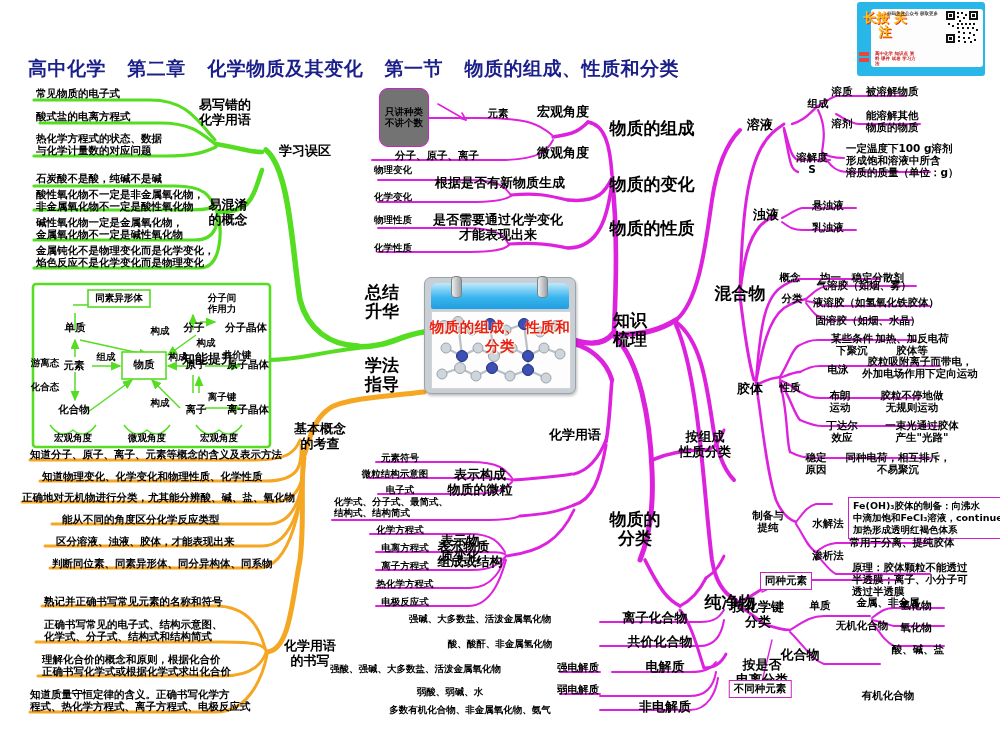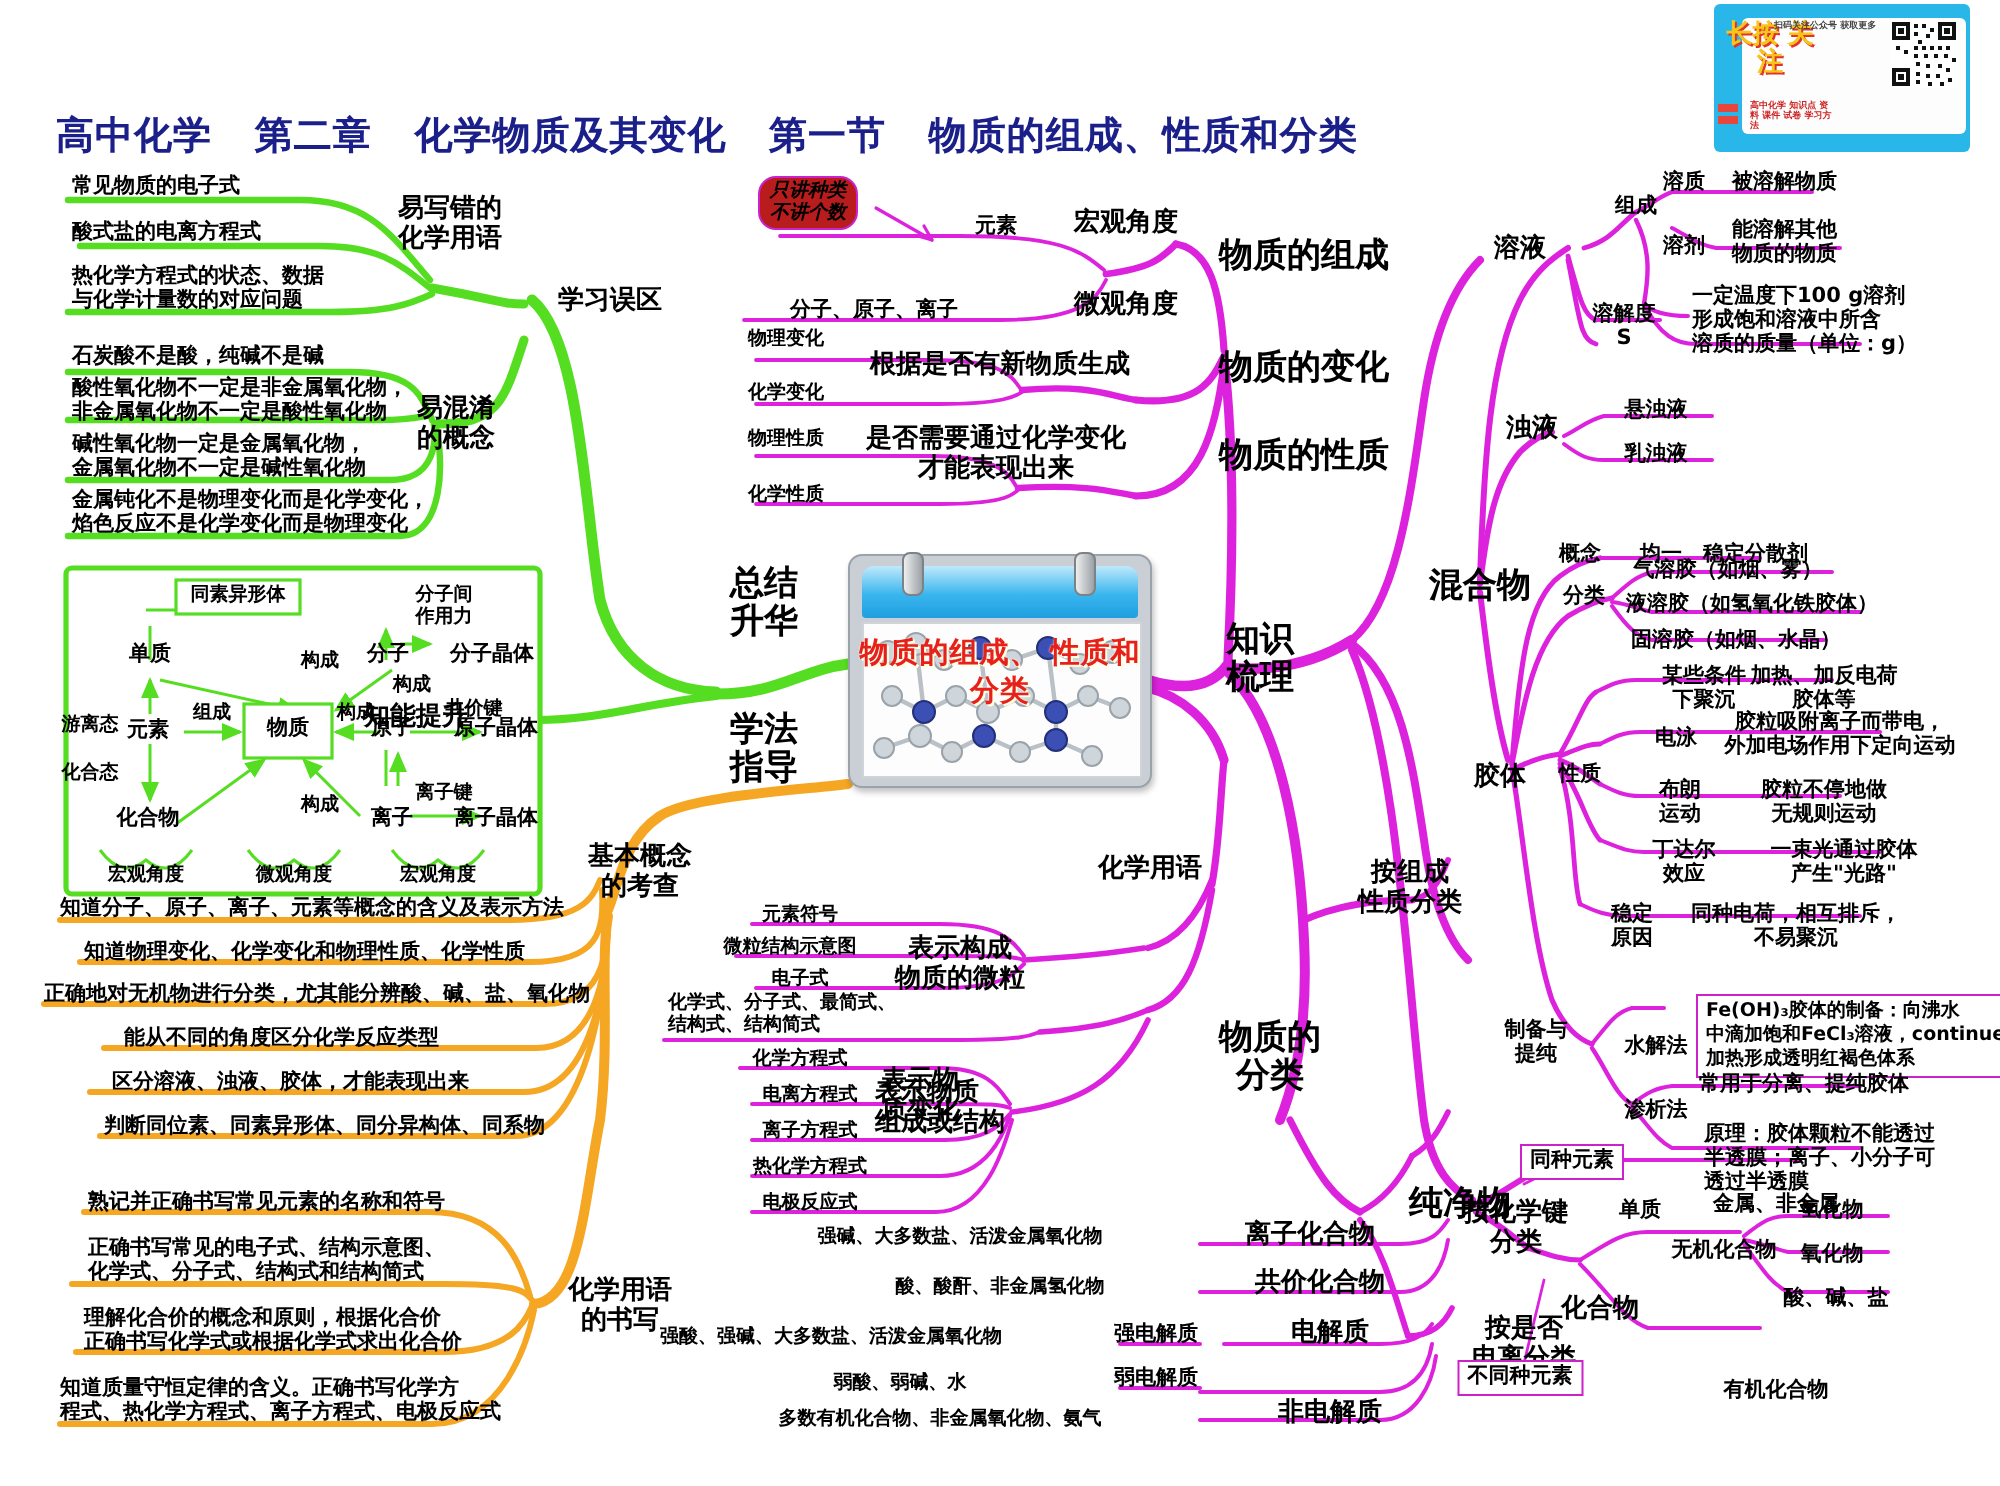--- a/index.html
+++ b/index.html
@@ -8,21 +8,21 @@
   .abs{position:absolute;}
   svg.layer{position:absolute;left:0;top:0;width:1000px;height:743px;pointer-events:none;}
   .t{position:absolute;white-space:pre;line-height:1.12;color:#000;}
   .c{transform:translateX(-50%);}  
   .title{font-weight:bold;color:#1b1f8a;font-size:19px;letter-spacing:.5px;}
   .big{font-size:17px;font-weight:bold;}
   .mid{font-size:13px;font-weight:bold;}
   .sm{font-size:10.5px;font-weight:bold;}
   .xs{font-size:9.5px;font-weight:bold;}
   .xxs{font-size:8.5px;font-weight:bold;}
-  .bx{border:1.6px solid #cc22cc;border-radius:9px;padding:2px 5px;background:#b91c1c;font-style:italic;}
+  .bx{border:1.6px solid #cc22cc;border-radius:9px;padding:18px 5px;background:#737373;}
   .bxp{border:1.4px solid #cc22cc;background:#fff;padding:2px 4px;}
   
   #card{left:424px;top:277px;width:150px;height:115px;background:#c9cfd4;border:1px solid #9aa3aa;
         border-radius:7px;box-shadow:1px 2px 3px rgba(0,0,0,.25);}
   #cardbar{position:absolute;left:6px;top:5px;width:138px;height:26px;border-radius:6px 6px 2px 2px;
         background:linear-gradient(180deg,#bfe9fb 0%,#3ab5ee 55%,#1f9fe0 100%);}
   .ring{position:absolute;width:9px;height:20px;border-radius:4px;background:linear-gradient(90deg,#eee,#9aa1a6);
         border:1px solid #7d8287;top:-2px;}
   #cardimg{position:absolute;left:6px;top:33px;width:138px;height:76px;background:#fdfdfd;border:1px solid #cfd4d8;overflow:hidden;}
   #cardtext{position:absolute;left:0;top:40px;width:150px;text-align:center;font-size:14.5px;font-weight:bold;

